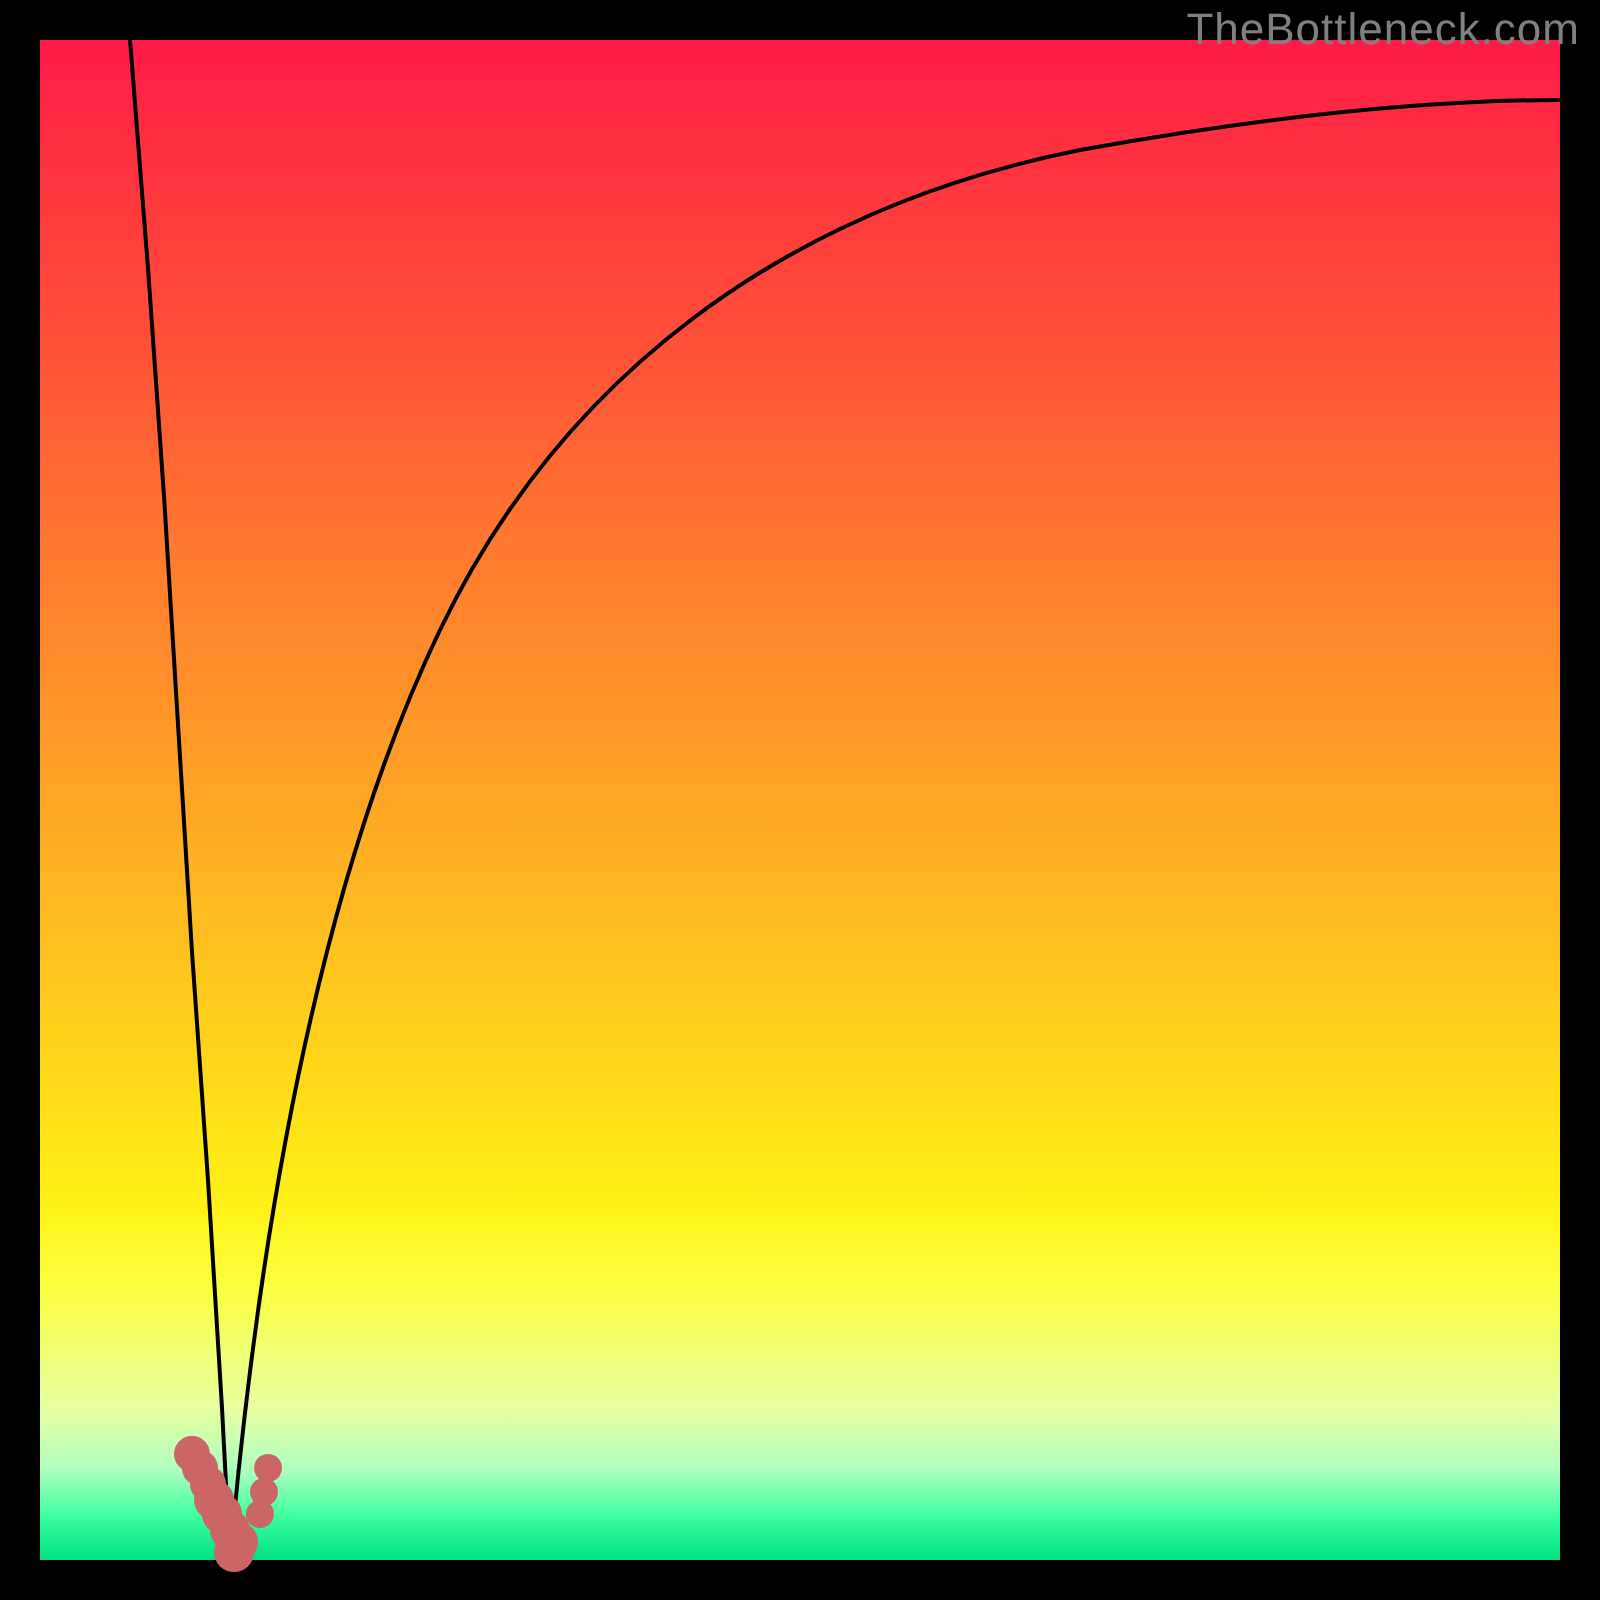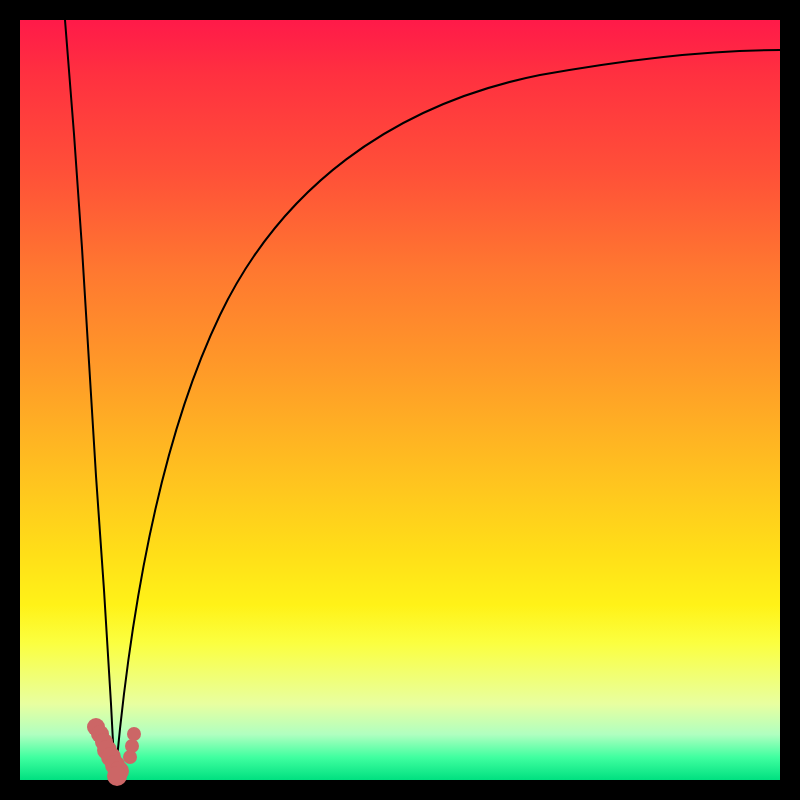--- a/index.html
+++ b/index.html
@@ -90,13 +90,14 @@
     <div class="marker" style="left:87px; top:730px; width:20px; height:20px;"></div>
     <div class="marker" style="left:91px; top:737px; width:20px; height:20px;"></div>
     <div class="marker" style="left:95px; top:745px; width:20px; height:20px;"></div>
     <div class="marker" style="left:99px; top:751px; width:20px; height:20px;"></div>
     <div class="marker" style="left:97px; top:756px; width:20px; height:20px;"></div>
     <div class="marker" style="left:110px; top:737px; width:14px; height:14px;"></div>
     <div class="marker" style="left:112px; top:726px; width:14px; height:14px;"></div>
     <div class="marker" style="left:114px; top:714px; width:14px; height:14px;"></div>
   </div>
 
+  <div class="watermark">TheBottleneck.com</div>
 </div>
 
 </body></html>

